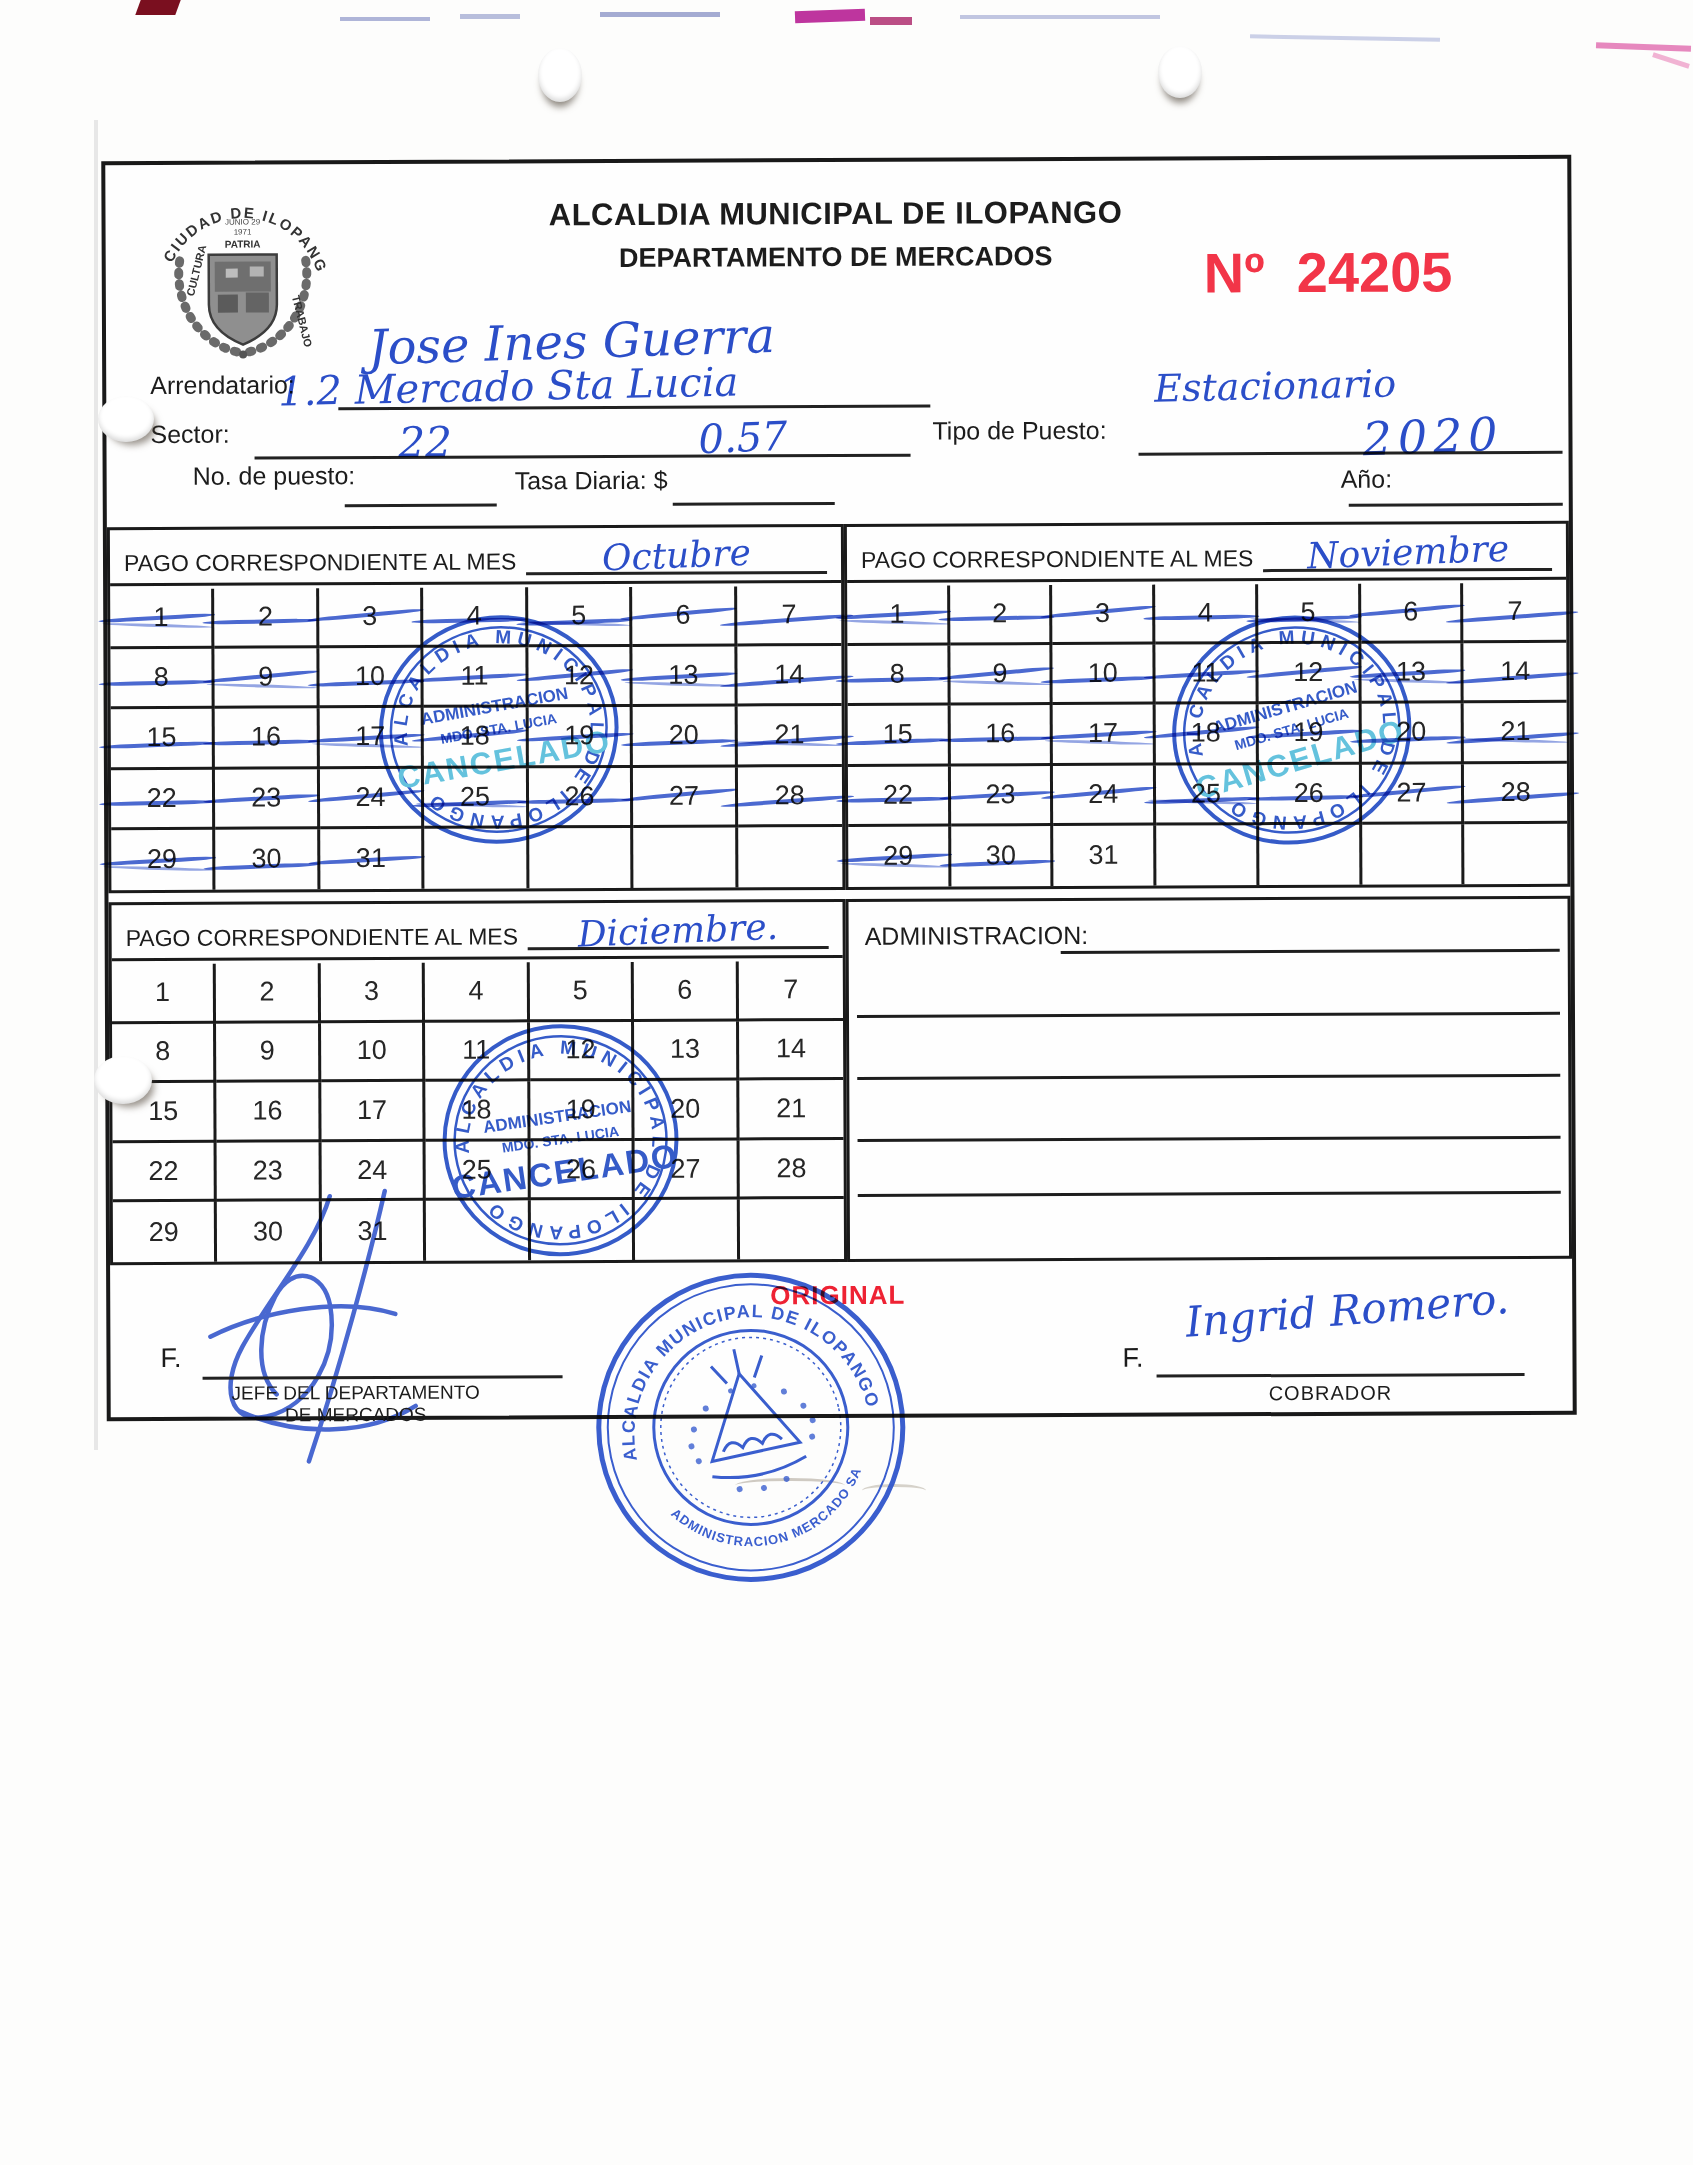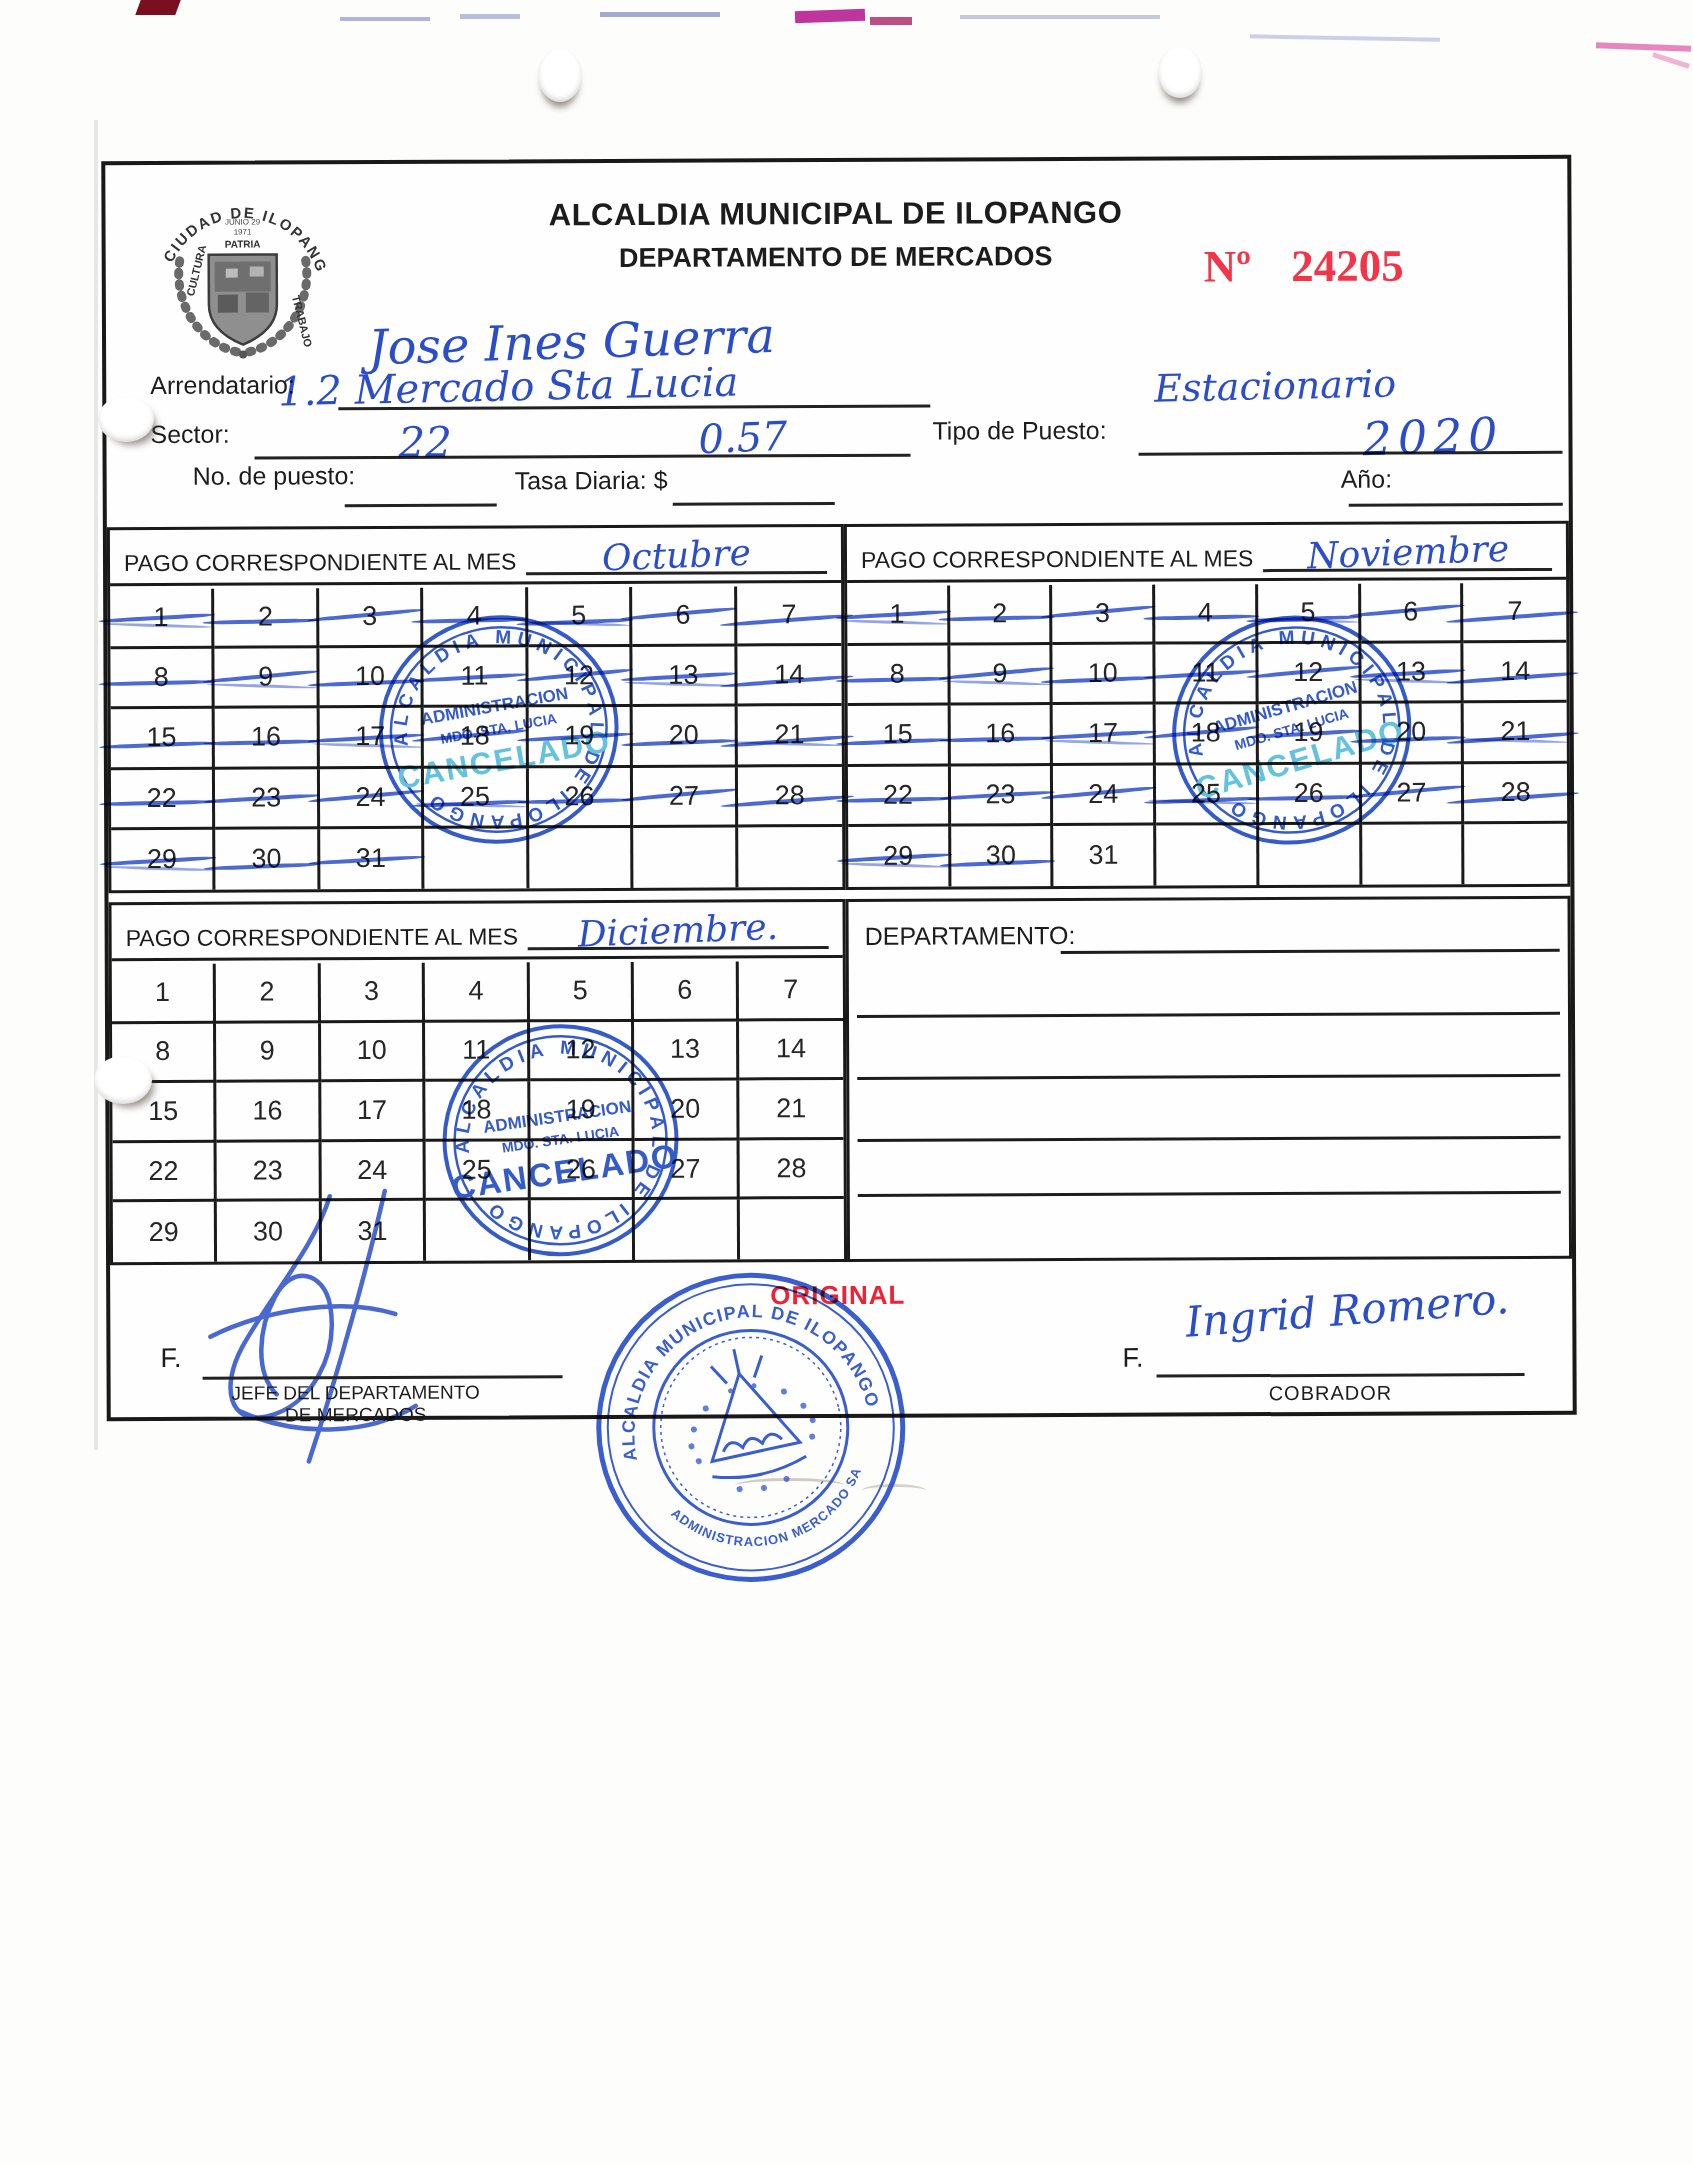--- a/index.html
+++ b/index.html
@@ -27,22 +27,22 @@
   .hole.h2{left:1158px;top:46px;width:44px;height:52px;}
   .hole.h3{left:98px;top:396px;width:56px;height:46px;box-shadow:6px 7px 7px -4px rgba(72,62,50,.55), inset 0 -3px 5px rgba(0,0,0,.14);}
   .hole.h4{left:94px;top:1056px;width:58px;height:48px;box-shadow:6px 7px 7px -4px rgba(72,62,50,.55), inset 0 -3px 5px rgba(0,0,0,.14);}
   
   .form{position:absolute;left:104px;top:158px;width:1462px;height:1252px;
         border:4px solid #191919;background:#fefefe;transform:rotate(-0.25deg);}
   .abs{position:absolute;}
   .titles{left:380px;top:34px;width:700px;text-align:center;}
   .t1{font-size:31px;font-weight:bold;letter-spacing:.5px;}
   .t2{font-size:27px;font-weight:bold;margin-top:10px;}
-  .docnum{left:1098px;top:80px;display:flex;gap:40px;color:var(--number-red,#f23548);
-          font-family:Liberation Serif, serif;font-weight:bold;font-size:45px;}
+  .docnum{left:1098px;top:80px;display:flex;gap:32px;color:var(--number-red,#f23548);
+          font-family:Liberation Sans, sans-serif;font-weight:bold;font-size:56px;}
   .lbl{font-size:25px;color:#1c1c1c;}
   .bline{height:3px;background:#222;}
   .hw{font-family:"DejaVu Serif",serif;font-style:italic;color:var(--pen-blue,#2b4ec9);white-space:nowrap;
       mix-blend-mode:multiply;}
   
   .calbox{position:absolute;border:3px solid #1a1a1a;box-sizing:border-box;background:transparent;}
   .calhead{height:56px;border-bottom:3px solid #1a1a1a;display:flex;align-items:flex-end;
            padding:0 14px 6px 14px;gap:10px;box-sizing:border-box;}
   .calhead .lbl{font-size:23px;white-space:nowrap;}
   .monthline{flex:1;border-bottom:3px solid #222;text-align:center;}
@@ -320,21 +320,21 @@
         <text font-size="19" font-weight="bold" fill="#2a52c6" letter-spacing="5.5" font-family="Liberation Sans, sans-serif">
           <textPath href="#dcr">ALCALDIA MUNICIPAL DE ILOPANGO</textPath>
         </text>
         <text x="126" y="103" font-size="17" font-weight="bold" text-anchor="middle" fill="#2a52c6">ADMINISTRACION</text>
         <text x="126" y="125" font-size="14" font-weight="bold" text-anchor="middle" fill="#2a52c6">MDO. STA. LUCIA</text>
         <text x="126" y="164" font-size="33" font-weight="bold" text-anchor="middle" fill="#2a52c6" letter-spacing="2">CANCELADO</text>
       </svg>
     </div>
 
     <div class="calbox" style="left:737px;top:737px;width:725px;height:363px;">
-      <div class="abs lbl" style="left:16px;top:20px;font-size:25px;">DEPARTAMENTO:</div>
+      <div class="abs lbl" style="left:16px;top:20px;font-size:25px;">ADMINISTRACION:</div>
       <div class="obsline" style="left:212px;top:50px;"></div>
       <div class="obsline" style="top:113px;"></div>
       <div class="obsline" style="top:175px;"></div>
       <div class="obsline" style="top:237px;"></div>
       <div class="obsline" style="top:292px;"></div>
     </div>
 
     <div class="abs original" style="left:660px;top:1118px;">ORIGINAL</div>
 
     <svg class="abs stampsvg" style="left:70px;top:1012px;" width="300" height="300" viewBox="0 0 300 300">

